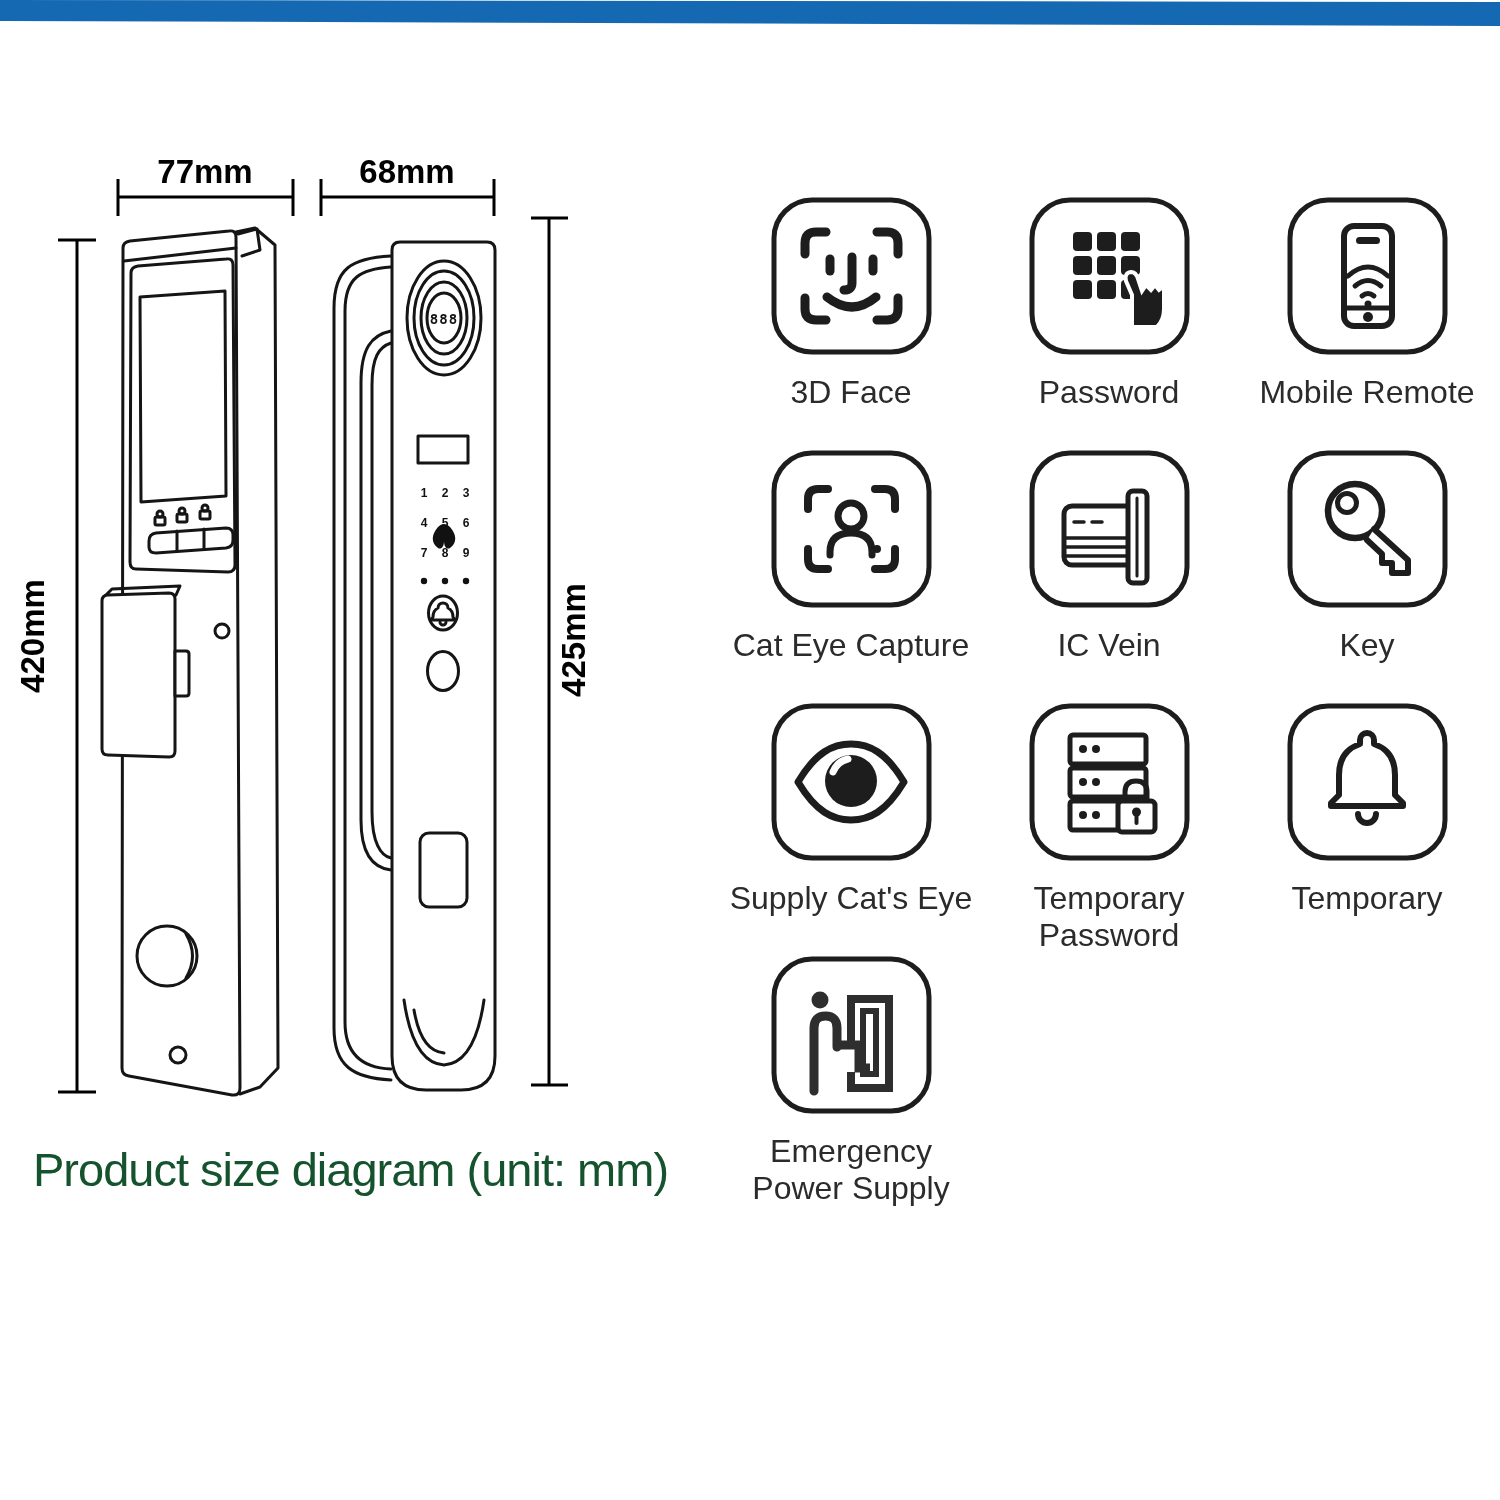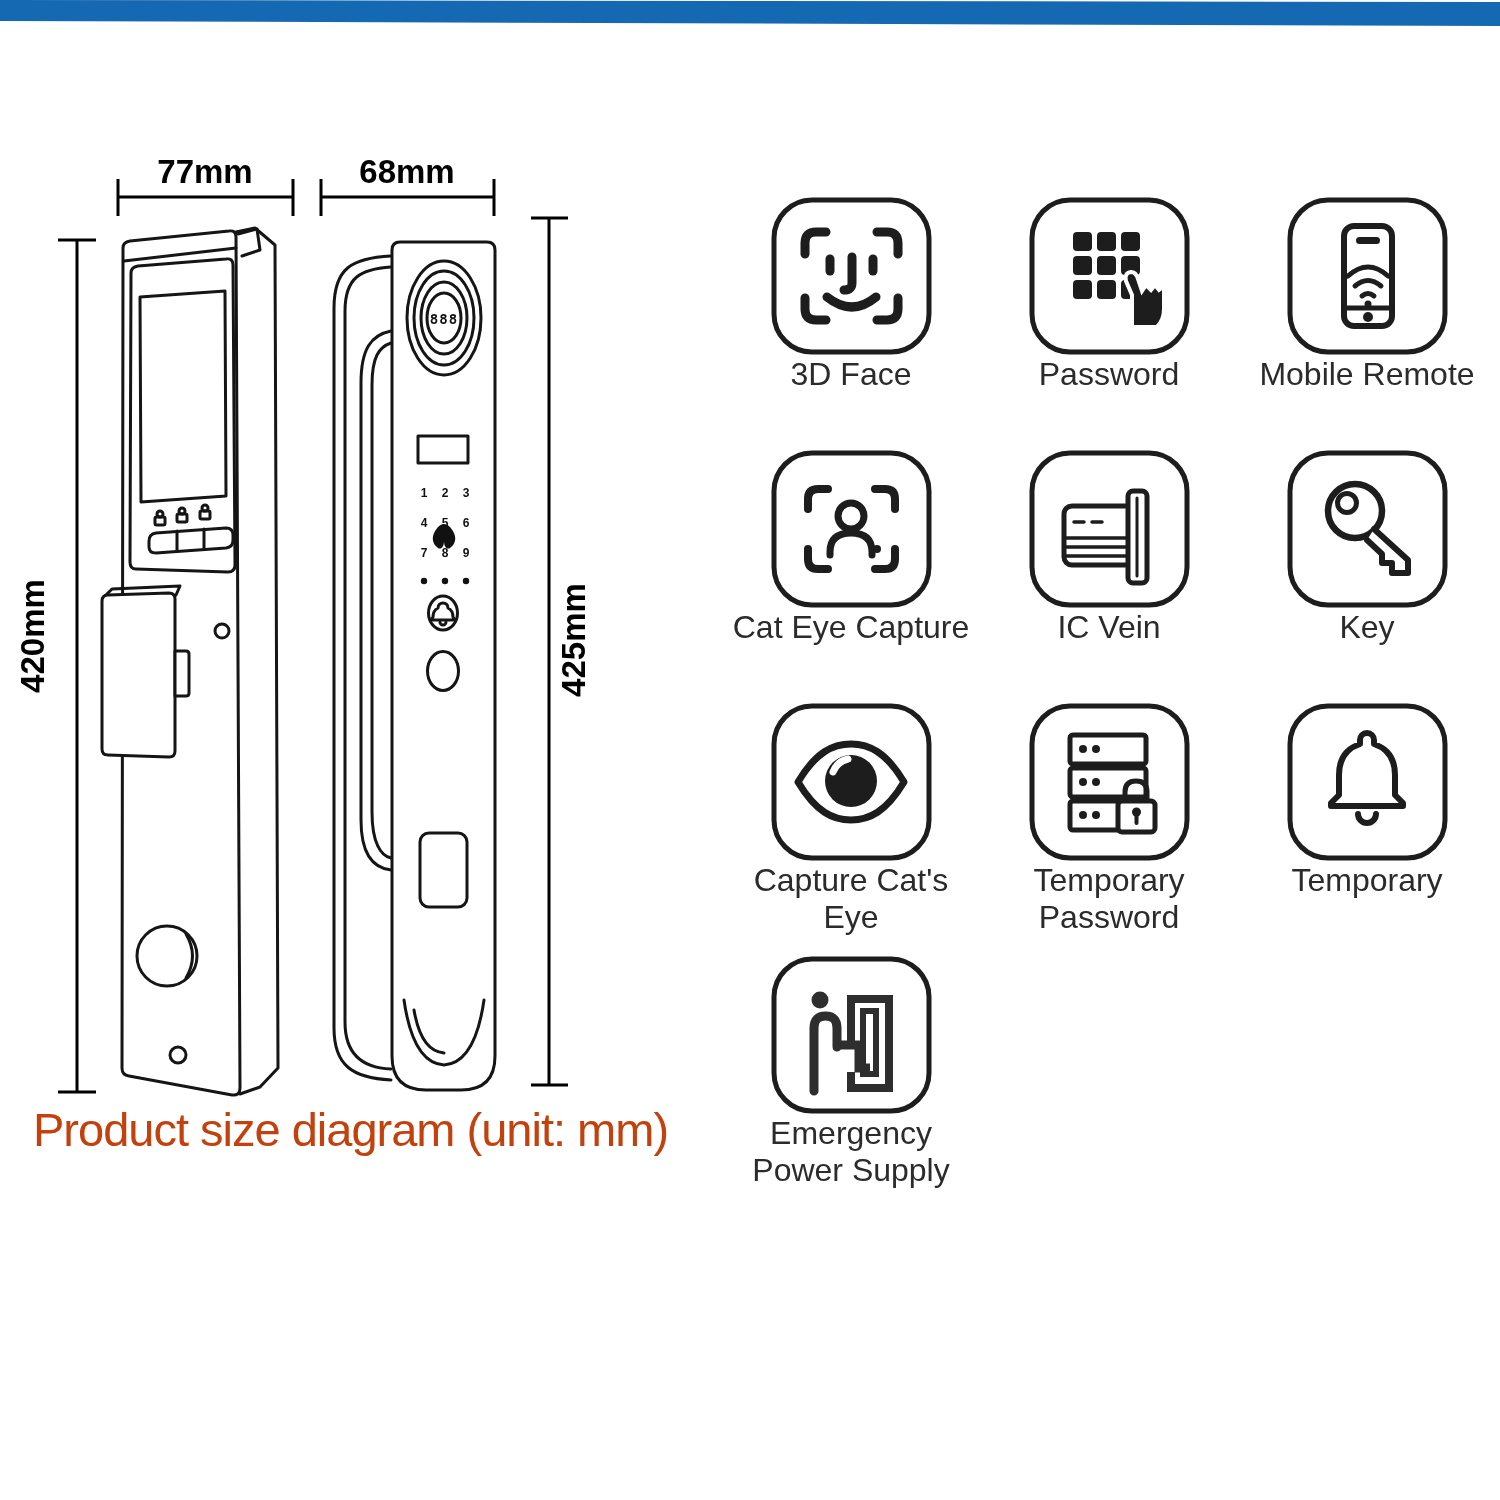--- a/index.html
+++ b/index.html
@@ -8,28 +8,28 @@
   .topbar{position:absolute;left:0;top:0;width:1500px;height:27px;background:#1569b3;
     clip-path:polygon(0 0,100% 2px,100% 26px,0 21px);}
   
   .size-svg{position:absolute;left:0;top:128px;}
   .draw{fill:none;stroke:#151515;stroke-width:3;stroke-linecap:round;stroke-linejoin:round;}
   .drawf{fill:#fff;stroke:#151515;stroke-width:3;stroke-linejoin:round;}
   .dim{fill:none;stroke:#000;stroke-width:3;stroke-linecap:butt;}
   .dimtext{font:bold 33px "Liberation Sans",sans-serif;fill:#000;}
   .kp{font:bold 12px "Liberation Sans",sans-serif;fill:#111;}
   .seg{font:bold 14px "DejaVu Sans Mono",monospace;fill:#111;letter-spacing:1px;}
-  .caption{position:absolute;left:33px;top:1102px;font-size:47px;letter-spacing:-1px;
-    color:#c2410c;white-space:nowrap;}
+  .caption{position:absolute;left:33px;top:1142px;font-size:47px;letter-spacing:-1px;
+    color:#14532d;white-space:nowrap;}
   
   .features{position:absolute;left:722px;top:196px;display:grid;
     grid-template-columns:258px 258px 258px;grid-auto-rows:253px;justify-items:center;}
   .feat{display:flex;flex-direction:column;align-items:center;width:258px;}
   .feat-icon{width:163px;height:160px;flex:0 0 auto;}
-  .feat-label{font-size:32px;line-height:1.16;text-align:center;
+  .feat-label{margin-top:18px;font-size:32px;line-height:1.16;text-align:center;
     color:#2b2b2b;white-space:pre-line;max-width:256px;}
   .ibox{fill:#fff;stroke:#1d1d1d;stroke-width:5;}
   .s{fill:none;stroke:#1d1d1d;stroke-linecap:round;stroke-linejoin:round;}
   .f{fill:#1d1d1d;stroke:none;}
 </style>
 </head>
 <body>
 
 <div class="canvas">
   <div class="topbar"></div>
@@ -212,21 +212,21 @@
       <div class="feat-label">Key</div>
     </div>
 
     <div class="feat">
       <svg class="feat-icon" viewBox="0 0 163 160">
         <rect class="ibox" x="4" y="4" width="155" height="152" rx="38"></rect>
         <path class="s" stroke-width="7" style="fill:#fff" d="M28,80 C46,50 63,42 81,42 C99,42 116,50 134,80 C116,110 99,118 81,118 C63,118 46,110 28,80 Z"></path>
         <circle class="f" cx="81" cy="79" r="26"></circle>
         <path d="M63,70 A21,21 0 0 1 78,57" stroke="#fff" stroke-width="7" fill="none" stroke-linecap="round"></path>
       </svg>
-      <div class="feat-label">Capture Cat's Eye</div>
+      <div class="feat-label">Supply Cat's Eye</div>
     </div>
 
     <div class="feat">
       <svg class="feat-icon" viewBox="0 0 163 160">
         <rect class="ibox" x="4" y="4" width="155" height="152" rx="38"></rect>
         <rect class="s" stroke-width="5" x="42" y="33" width="76" height="29" rx="3" style="fill:#fff"></rect>
         <rect class="s" stroke-width="5" x="42" y="66" width="76" height="29" rx="3" style="fill:#fff"></rect>
         <rect class="s" stroke-width="5" x="42" y="99" width="76" height="29" rx="3" style="fill:#fff"></rect>
         <circle class="f" cx="55" cy="47" r="4"></circle>
           <circle class="f" cx="68" cy="47" r="4"></circle>

